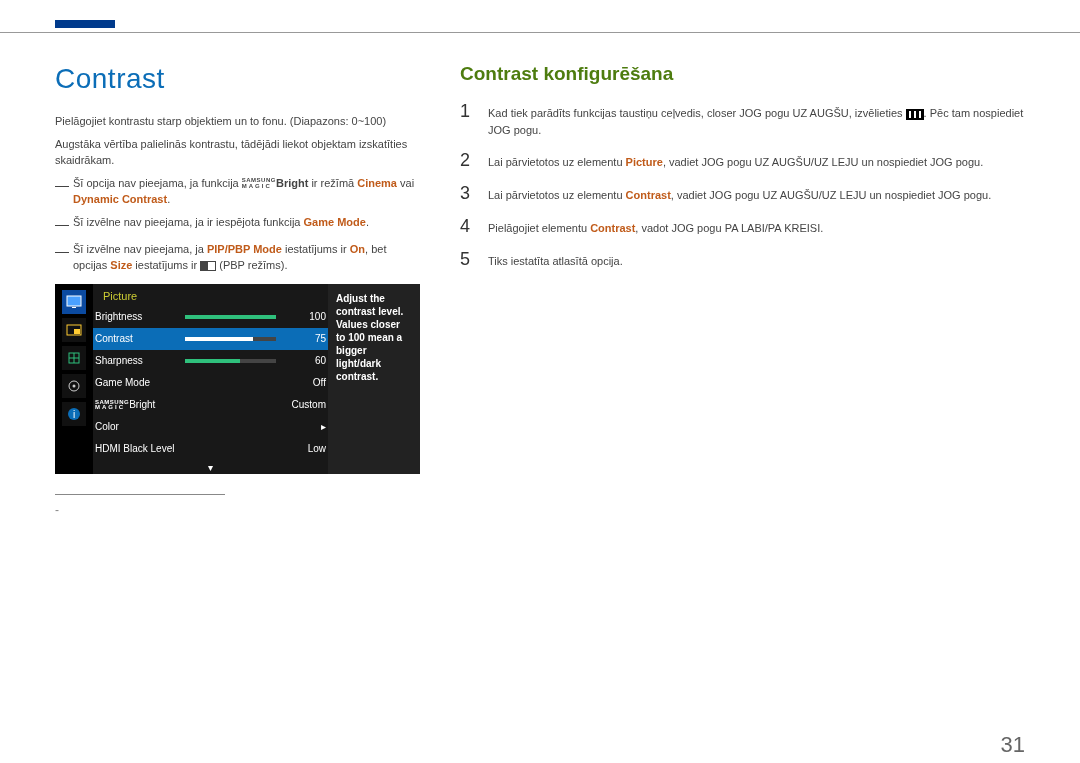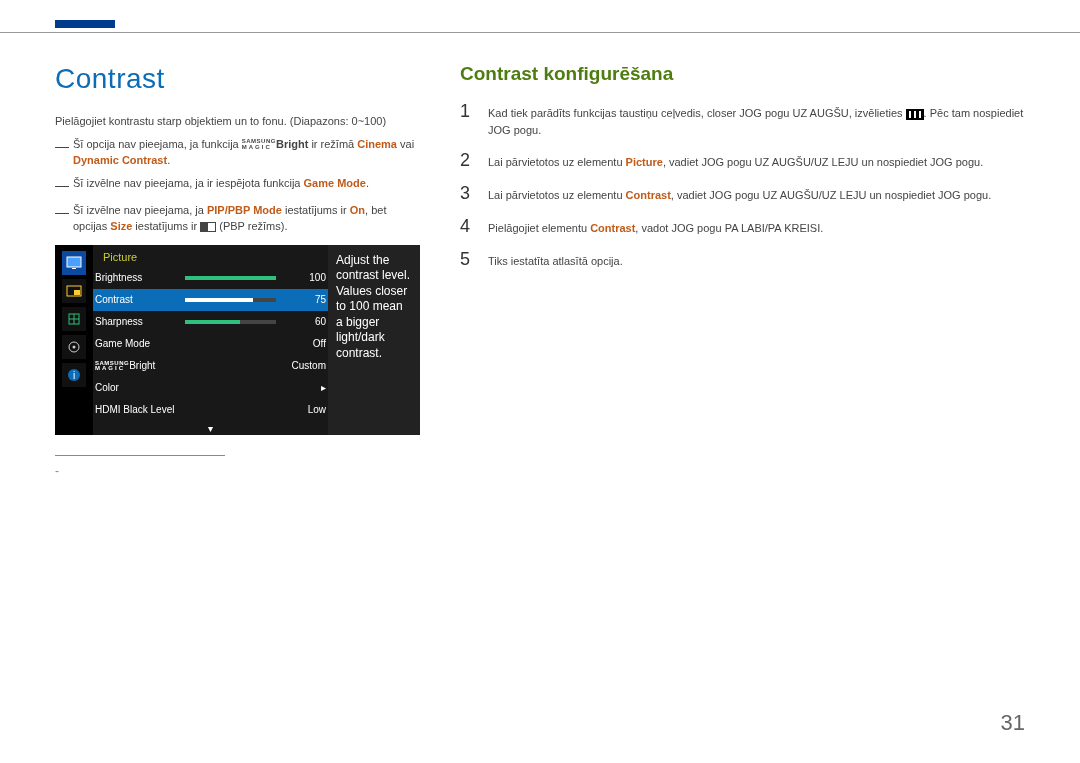--- a/index.html
+++ b/index.html
@@ -208,44 +208,46 @@
   height: 100%;
   background: #2fc07c;
 }
 .osd-row.selected .osd-slider-fill { background: #fff; }
 .osd-row-value { flex: 0 0 50px; text-align: right; font-size: 10px; }
 .osd-footer { text-align: center; font-size: 10px; padding: 2px; }
 .osd-help {
   width: 92px;
   background: #222;
   padding: 8px 8px;
-  font-size: 12px;
+  font-size: 10px;
   line-height: 1.3;
+  font-weight: bold;
 }
 .page-number {
   position: absolute;
-  bottom: 27px;
+  bottom: 5px;
   right: 55px;
   font-size: 22px;
   color: #666;
   font-weight: 300;
 }
 </style>
 </head>
 <body>
 
 <div class="page">
   <div class="top-accent"></div>
   <hr class="top-rule">
 
   <div class="columns">
 
     <div class="col-left">
       <h1 class="contrast-title">Contrast</h1>
       <p class="body-text">Pielāgojiet kontrastu starp objektiem un to fonu. (Diapazons: 0~100)</p>
+      <p class="body-text">Augstāka vērtība palielinās kontrastu, tādējādi liekot objektam izskatīties skaidrākam.</p>
 
       <div class="bullet-row">
         <span class="bullet-dash">―</span>
         <span class="bullet-content">
           <span>Šī opcija nav pieejama, ja funkcija </span><span class="brand-small"><span class="line1">SAMSUNG</span><br><span class="line2">MAGIC</span></span><b>Bright</b><span> ir režīmā </span><span class="accent">Cinema</span><span> vai </span><span class="accent">Dynamic Contrast</span><span>.</span>
         </span>
       </div>
 
       <div class="bullet-row">
         <span class="bullet-dash">―</span>

